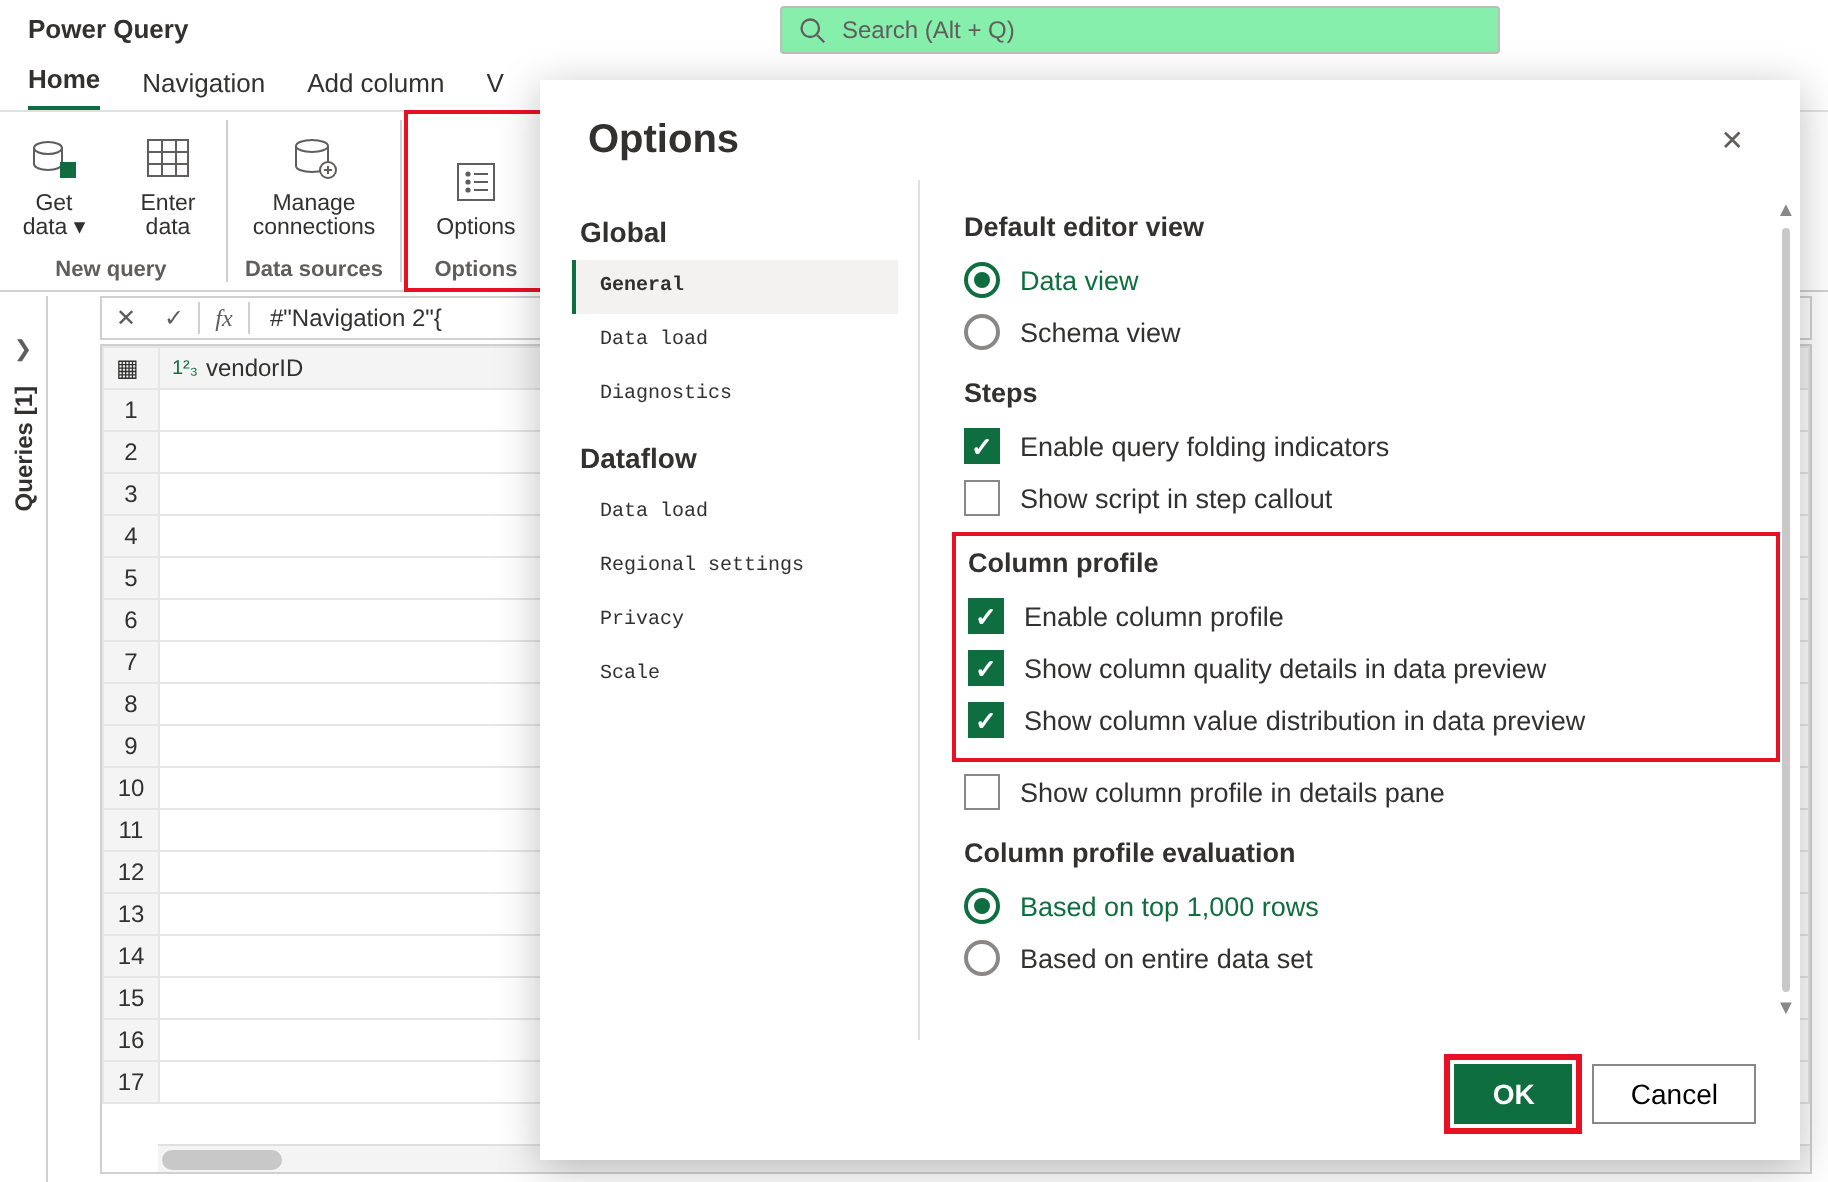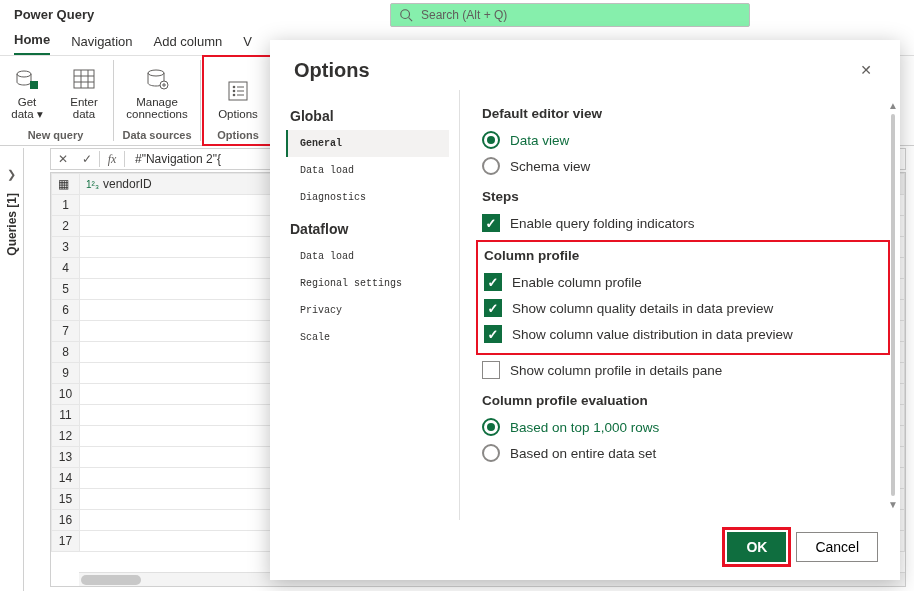--- a/index.html
+++ b/index.html
@@ -322,20 +322,24 @@
       <div class="opt-row">
           <div class="radio"></div>
           <span>Schema view</span>
         </div>
 
       <div class="sec-title" style="margin-top:10px">Steps</div>
       <div class="opt-row">
           <div class="checkbox checked"></div>
           <span>Enable query folding indicators</span>
         </div>
+      <div class="opt-row">
+          <div class="checkbox"></div>
+          <span>Show script in step callout</span>
+        </div>
 
       <div class="red-box">
         <div class="sec-title">Column profile</div>
         <div class="opt-row">
             <div class="checkbox checked"></div>
             <span>Enable column profile</span>
           </div>
         <div class="opt-row">
             <div class="checkbox checked"></div>
             <span>Show column quality details in data preview</span>

